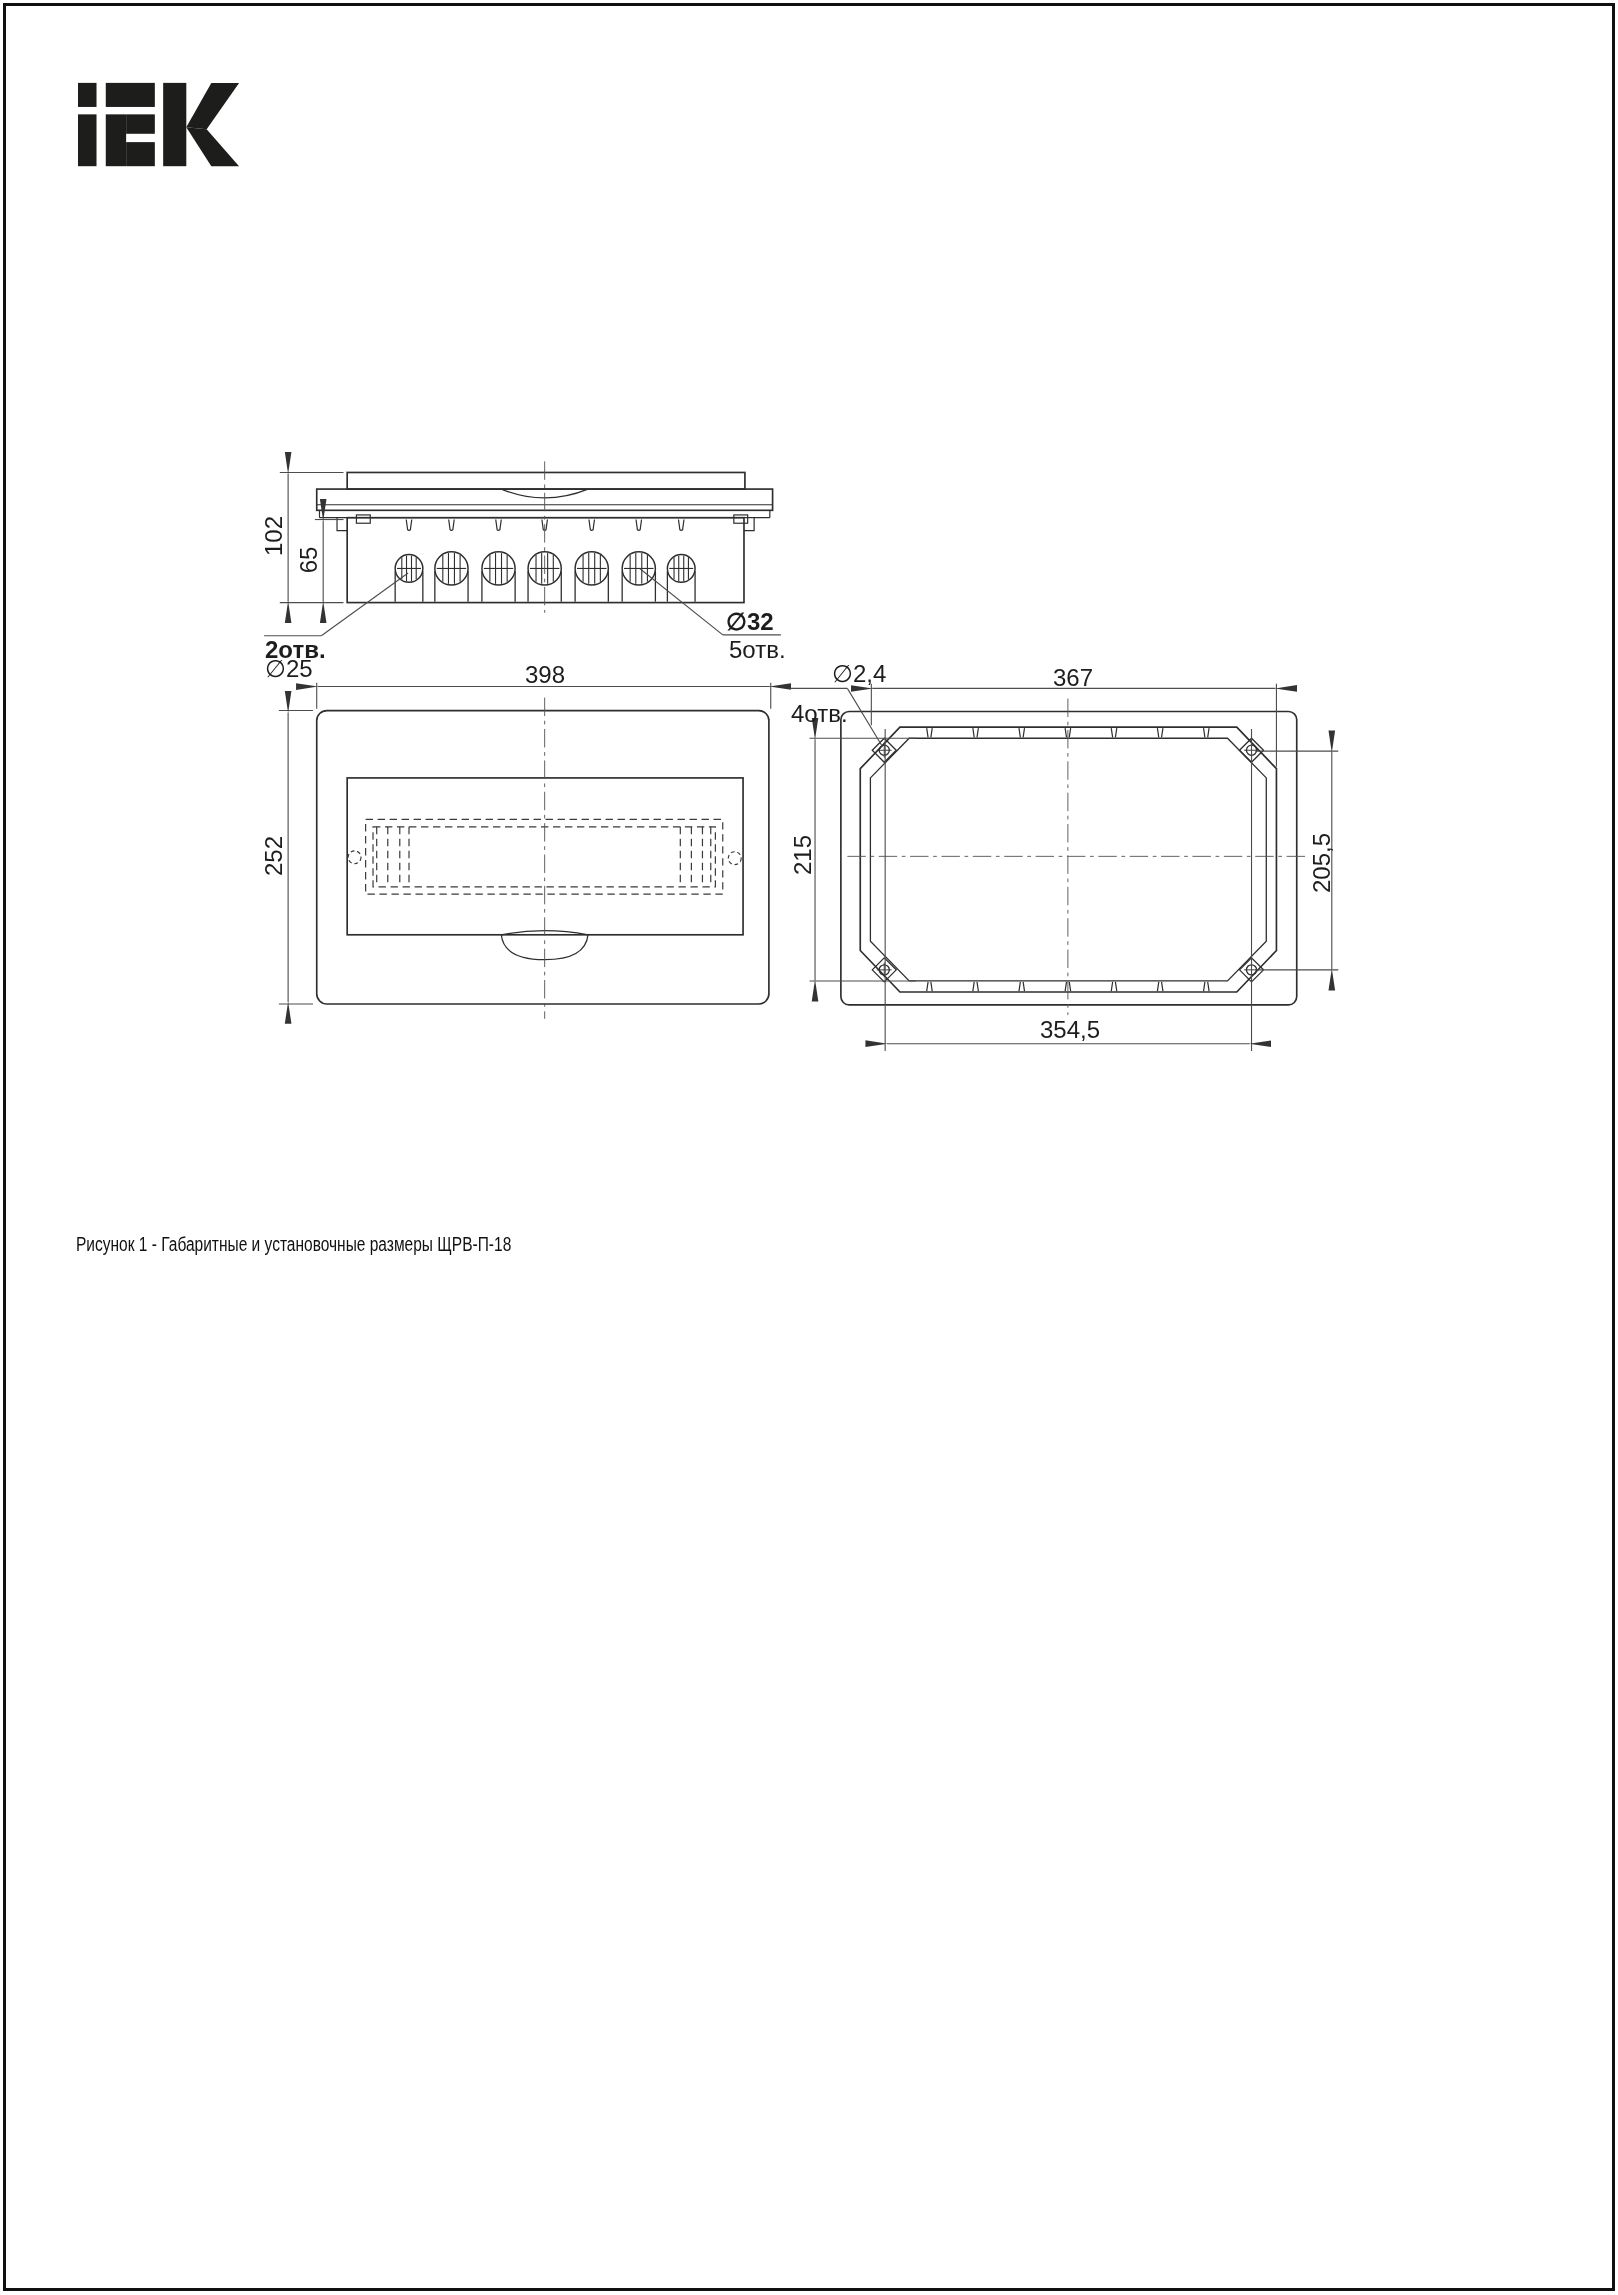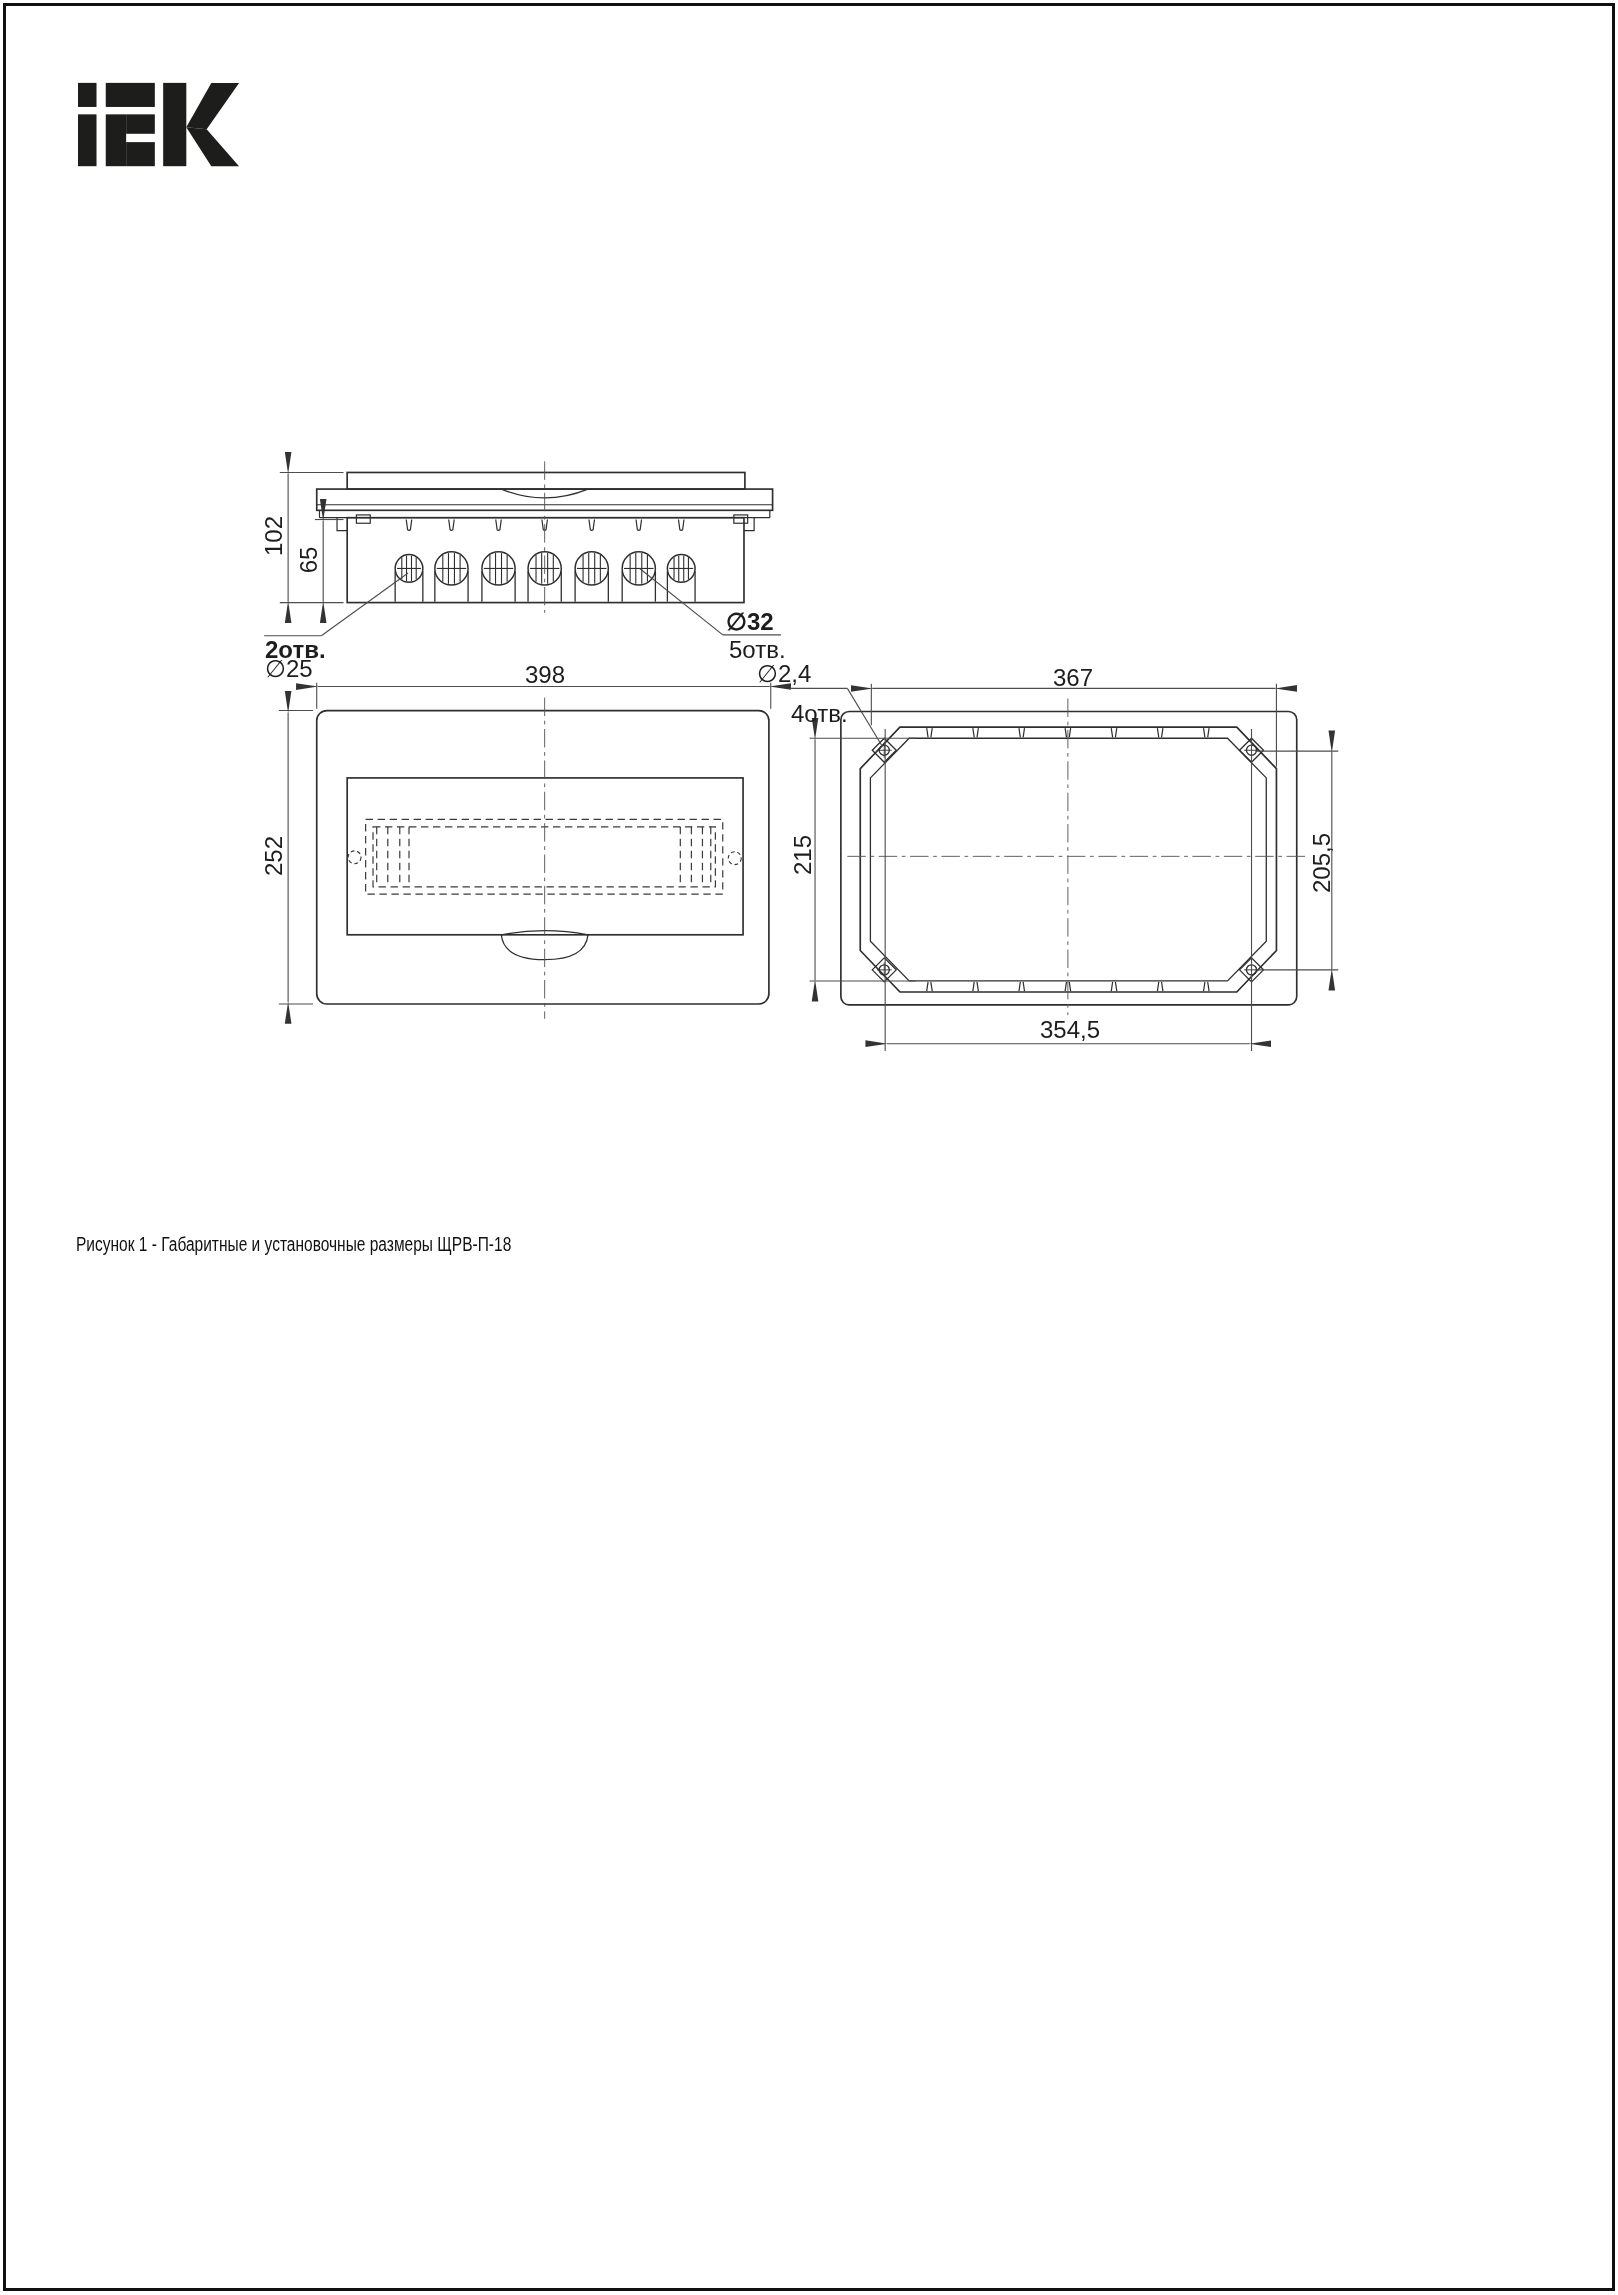--- a/index.html
+++ b/index.html
@@ -230,21 +230,21 @@
   <div class="t rot" style="left:274px;top:536px;">102</div>
   <div class="t rot" style="left:309px;top:560px;">65</div>
   <div class="tl" style="left:265px;top:610px;margin-top:47px;">∅25</div>
   <div class="tl" style="left:265px;top:638px;font-weight:bold;">2отв.</div>
   <div class="tl" style="left:726px;top:610px;font-weight:bold;">∅32</div>
   <div class="tl" style="left:729px;top:638px;text-align:right;">5отв.</div>
 
   <div class="t" style="left:545px;top:675px;">398</div>
   <div class="t rot" style="left:274px;top:856px;">252</div>
 
-  <div class="tl" style="left:757px;top:662px;">∅2,4</div>
+  <div class="tl" style="left:832px;top:662px;">∅2,4</div>
   <div class="tl" style="left:791px;top:702px;">4отв.</div>
   <div class="t" style="left:1073px;top:678px;">367</div>
   <div class="t rot" style="left:803px;top:855px;">215</div>
   <div class="t rot" style="left:1322px;top:863px;">205,5</div>
   <div class="t" style="left:1070px;top:1030px;">354,5</div>
 
   <div class="caption">Рисунок 1 - Габаритные и установочные размеры ЩРВ-П-18</div>
 </div>
 
 

